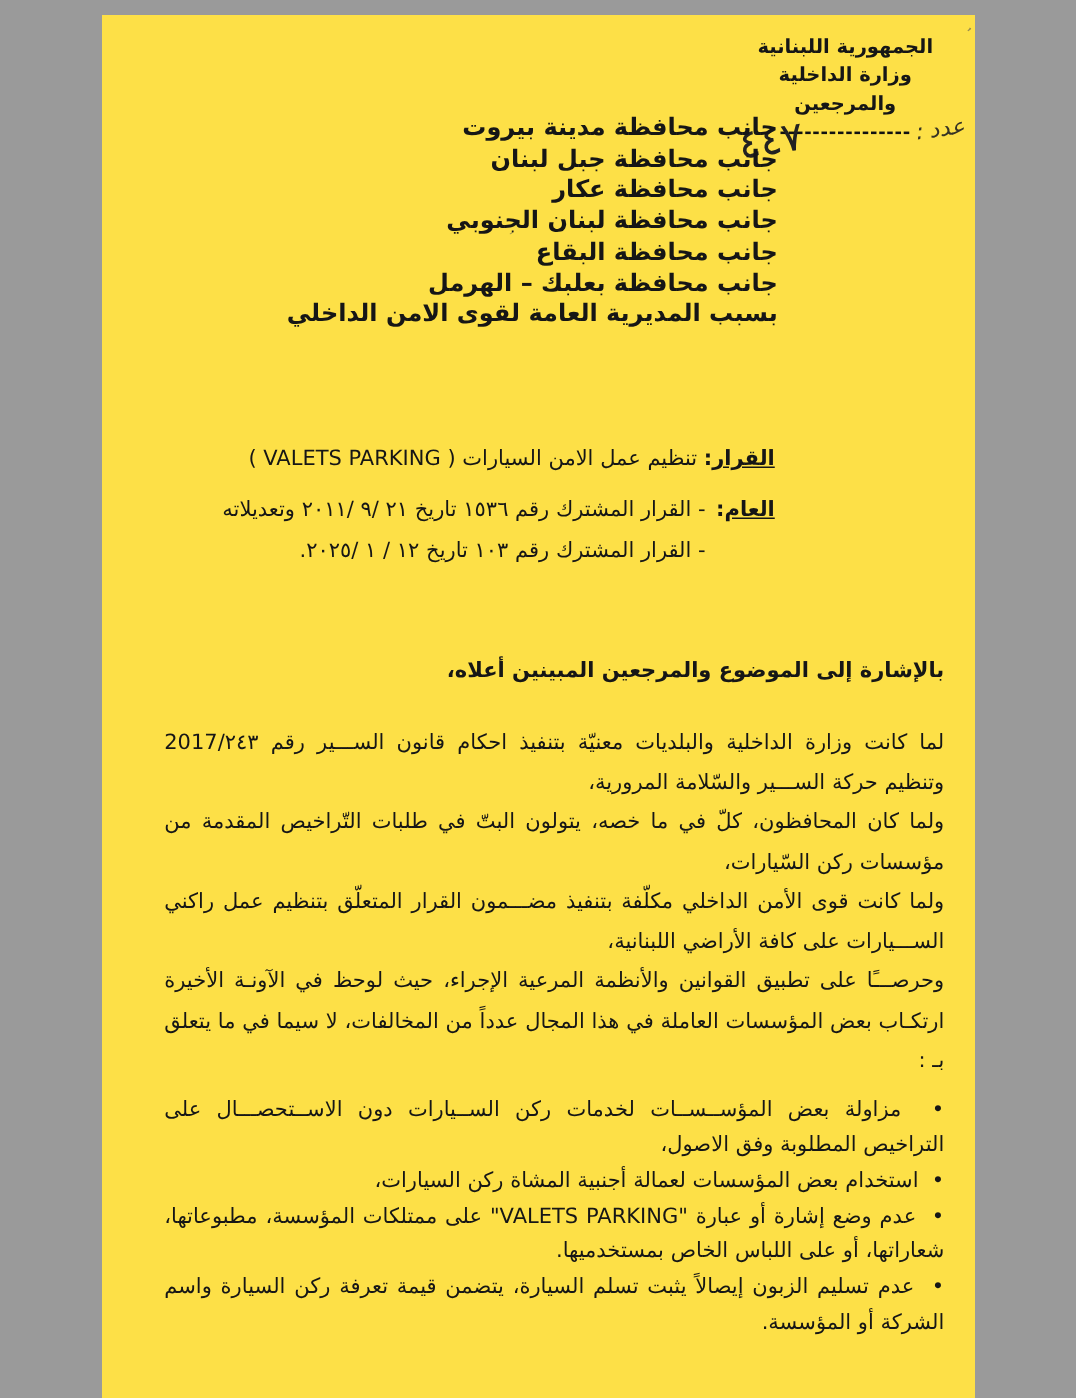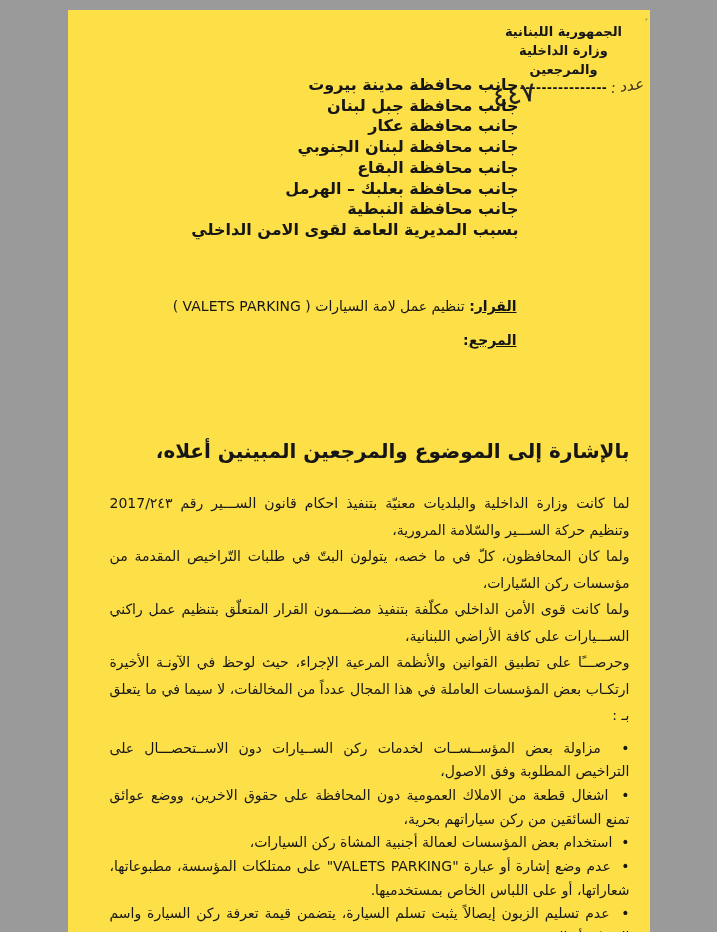--- a/index.html
+++ b/index.html
@@ -58,21 +58,21 @@
   }
   .label-u{font-weight:bold;text-decoration:underline;}
   .label-colon{font-weight:bold;}
   .refs .items{white-space:nowrap;}
   
   .main{
     position:absolute;top:429px;right:20px;left:42px;
     direction:rtl;
   }
   .opening{
-    font-weight:bold;font-size:20px;text-align:right;margin:0 0 27px 0;
+    font-weight:bold;font-size:14px;text-align:right;margin:0 0 27px 0;
   }
   .para{
     font-size:14px;line-height:26.5px;text-align:justify;margin:0;
   }
   .bullets{margin:8px 0 0 0;padding:0;list-style:none;}
   .bullets li{
     font-size:14px;line-height:23.7px;text-align:justify;
   }
   .bullets li::before{content:"\2022\00a0\00a0";}
 </style>
@@ -95,41 +95,43 @@
     <span class="num">٤٤٧</span>
   </div>
 
   <div class="addressees">
     <div>جانب محافظة مدينة بيروت</div>
     <div>جانب محافظة جبل لبنان</div>
     <div>جانب محافظة عكار</div>
     <div>جانب محافظة لبنان الجنوبي</div>
     <div>جانب محافظة البقاع</div>
     <div>جانب محافظة بعلبك – الهرمل</div>
-    <div>جانب محافظة النبطية</div>
     <div>بسبب المديرية العامة لقوى الامن الداخلي</div>
   </div>
 
   <div class="subject">
     <span class="label-u">القرار</span><span class="label-colon">:</span>
-    <span>تنظيم عمل لامة السيارات ( VALETS PARKING )</span>
+    <span>تنظيم عمل الامن السيارات ( VALETS PARKING )</span>
   </div>
 
   <div class="refs">
-    <span><span class="label-u">المرجع</span><span class="label-colon">:</span></span>
+    <span><span class="label-u">العام</span><span class="label-colon">:</span></span>
+    <span class="items">
+      <div>- القرار المشترك رقم ١٥٣٦ تاريخ ٢١ /٩ /٢٠١١ وتعديلاته</div>
+      <div>- القرار المشترك رقم ١٠٣ تاريخ ١٢ / ١ /٢٠٢٥.</div>
+    </span>
   </div>
 
   <div class="main">
     <p class="opening">بالإشارة إلى الموضوع والمرجعين المبينين أعلاه،</p>
     <p class="para">لما كانت وزارة الداخلية والبلديات معنيّة بتنفيذ احكام قانون الســـير رقم 2017/٢٤٣ وتنظيم حركة الســـير والسّلامة المرورية،</p>
     <p class="para">ولما كان المحافظون، كلّ في ما خصه، يتولون البتّ في طلبات التّراخيص المقدمة من مؤسسات ركن السّيارات،</p>
     <p class="para">ولما كانت قوى الأمن الداخلي مكلّفة بتنفيذ مضـــمون القرار المتعلّق بتنظيم عمل راكني الســـيارات على كافة الأراضي اللبنانية،</p>
     <p class="para">وحرصـــًا على تطبيق القوانين والأنظمة المرعية الإجراء، حيث لوحظ في الآونـة الأخيرة ارتكـاب بعض المؤسسات العاملة في هذا المجال عدداً من المخالفات، لا سيما في ما يتعلق بـ :</p>
     <ul class="bullets">
       <li>مزاولة بعض المؤســســات لخدمات ركن الســيارات دون الاســتحصـــال على التراخيص المطلوبة وفق الاصول،</li>
-      <li>اشغال قطعة من الاملاك العمومية دون المحافظة على حقوق الاخرين، ووضع عوائق تمنع السائقين من ركن سياراتهم بحرية،</li>
       <li>استخدام بعض المؤسسات لعمالة أجنبية المشاة ركن السيارات،</li>
       <li>عدم وضع إشارة أو عبارة "VALETS PARKING" على ممتلكات المؤسسة، مطبوعاتها، شعاراتها، أو على اللباس الخاص بمستخدميها.</li>
       <li>عدم تسليم الزبون إيصالاً يثبت تسلم السيارة، يتضمن قيمة تعرفة ركن السيارة واسم الشركة أو المؤسسة.</li>
     </ul>
   </div>
 
 </div>
 
 </body></html>

